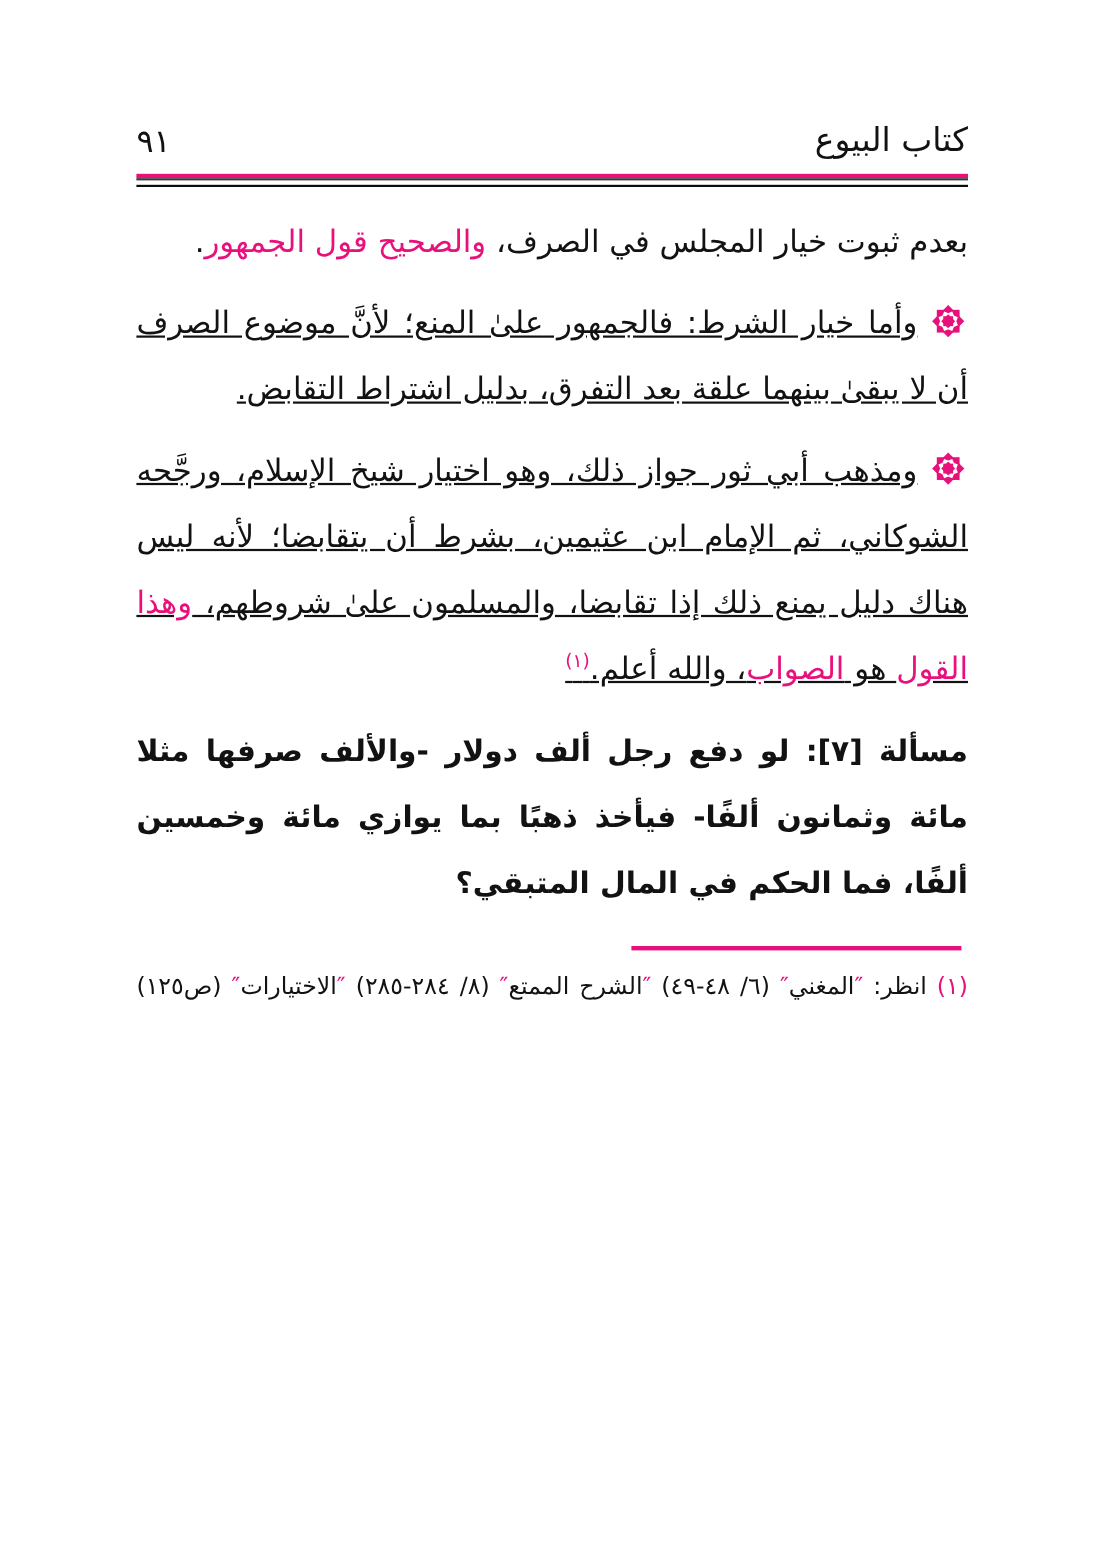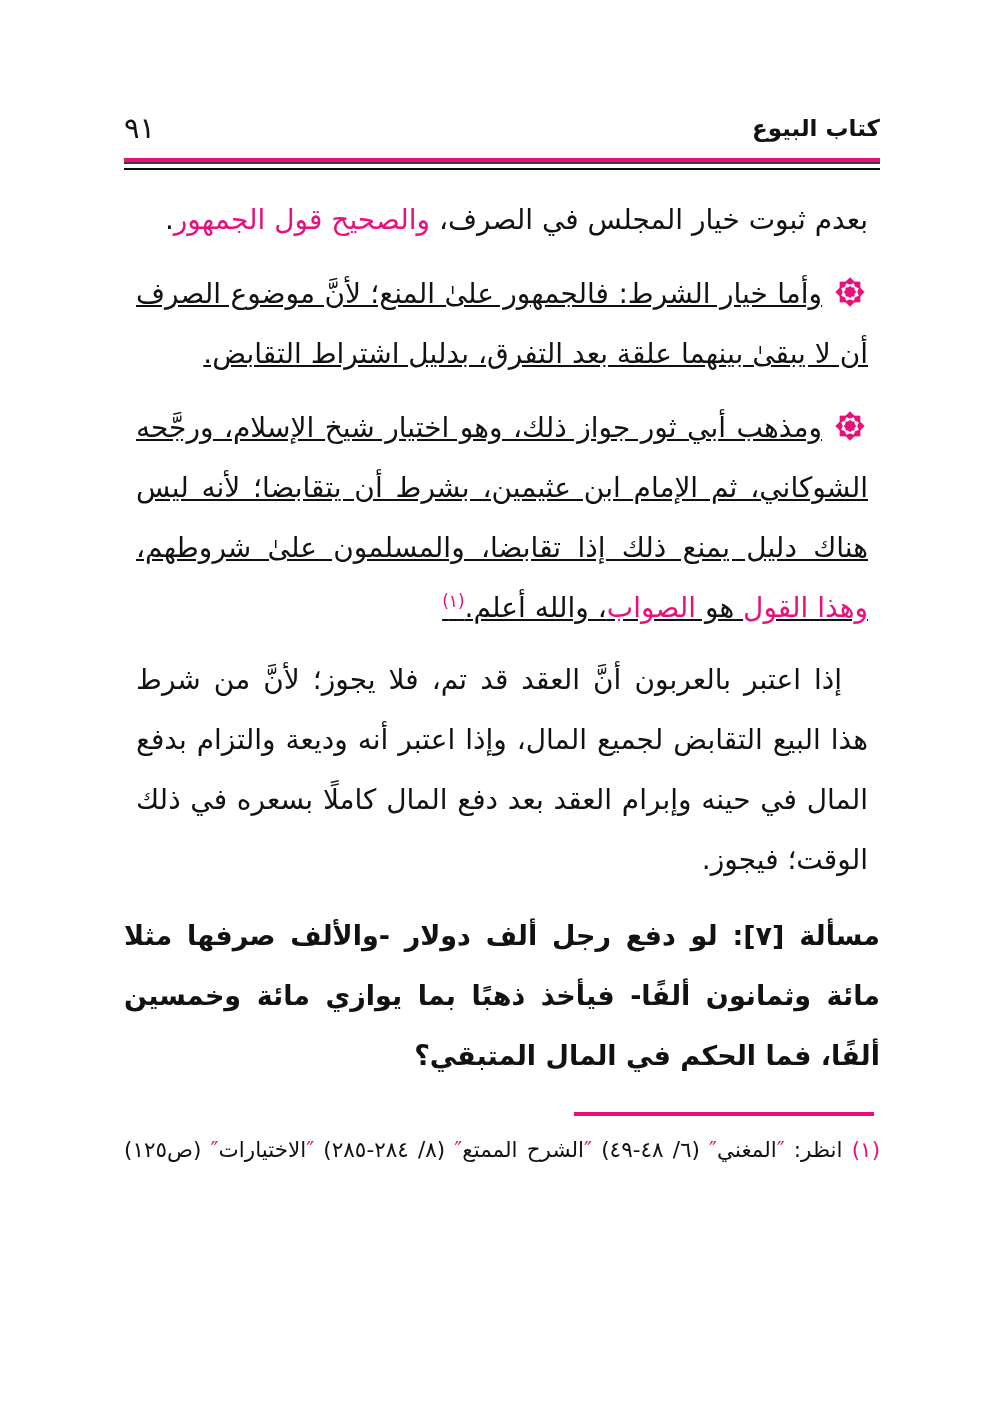--- a/index.html
+++ b/index.html
@@ -10,32 +10,32 @@
     background:#ffffff;
     overflow:hidden;
     direction:rtl;
     font-family:"DejaVu Sans", sans-serif;
     color:var(--ink);
   }
   .content { padding:108px 124px 0 124px; }
 
   
   .hdr { display:flex; justify-content:space-between; align-items:flex-end; margin-bottom:10px; }
-  .hdr-title { font-size:23px; font-weight:bold; line-height:40px; }
+  .hdr-title { font-size:30px; font-weight:normal; line-height:40px; }
   .hdr-pagenum { font-size:29px; line-height:40px; }
   .rule .l1 { height:4px;  background:var(--accent); }
   .rule .l2 { height:2px;  background:#3a3a3a; }
   .rule .gap{ height:4px; }
   .rule .l3 { height:2px;  background:#0c0c0c; }
 
   
   .para {
     font-size:28px; line-height:60px;
     text-align:justify;
-    margin:12px;
+    margin:0;
   }
   .para.first   { margin-top:20px; }
   .para.bulleted{ margin-top:14px;text-decoration:underline; }
   .para.indent  { text-indent:26px; margin-top:12px; }
   .heading {
     font-size:27px; font-weight:bold; line-height:52px;
     margin:16px 0 0 0;
   }
   .heading-block {
     font-size:27px; font-weight:bold; line-height:60px;
@@ -92,21 +92,20 @@
     <div class="para bulleted"><span class="bullet"><svg viewBox="0 0 40 40" width="36" height="36">
             <rect class="pk" x="8.5" y="8.5" width="23" height="23"></rect>
             <rect class="pk" x="8.5" y="8.5" width="23" height="23" transform="rotate(45 20 20)"></rect>
             <rect class="wh" x="12.5" y="12.5" width="15" height="15" transform="rotate(22.5 20 20)"></rect>
             <rect class="wh" x="12.5" y="12.5" width="15" height="15" transform="rotate(67.5 20 20)"></rect>
             <rect class="pk" x="15" y="15" width="10" height="10"></rect>
             <rect class="pk" x="15" y="15" width="10" height="10" transform="rotate(45 20 20)"></rect>
           </svg></span><span><span class="seg-n">ومذهب أبي ثور جواز ذلك، وهو اختيار شيخ الإسلام، ورجَّحه الشوكاني، ثم الإمام ابن عثيمين، بشرط أن يتقابضا؛ لأنه ليس هناك دليل يمنع ذلك إذا تقابضا، والمسلمون علىٰ شروطهم، </span><span class="seg-p">وهذا القول</span><span class="seg-n"> هو </span><span class="seg-p">الصواب</span><span class="seg-n">، والله أعلم.</span><span class="seg-sup">(١)</span></span></div>
 
 
-    <div class="para indent"><span class="seg-n">إذا اعتبر بالعربون أنَّ العقد قد تم، فلا يجوز؛ لأنَّ من شرط هذا البيع التقابض لجميع المال، وإذا اعتبر أنه وديعة والتزام بدفع المال في حينه وإبرام العقد بعد دفع المال كاملًا بسعره في ذلك الوقت؛ فيجوز.</span></div>
 
     <div class="heading-block"><span class="seg-n">مسألة [٧]: لو دفع رجل ألف دولار -والألف صرفها مثلا مائة وثمانون ألفًا- فيأخذ ذهبًا بما يوازي مائة وخمسين ألفًا، فما الحكم في المال المتبقي؟</span></div>
 
 
     <div class="footnote">
       <div class="fn-rule"></div>
       <div class="fn-line1"><span class="seg-p">(١)</span><span class="seg-n"> انظر: </span><span class="seg-p">″</span><span class="seg-n">المغني</span><span class="seg-p">″</span><span class="seg-n"> (٦/ ٤٨-٤٩) </span><span class="seg-p">″</span><span class="seg-n">الشرح الممتع</span><span class="seg-p">″</span><span class="seg-n"> (٨/ ٢٨٤-٢٨٥) </span><span class="seg-p">″</span><span class="seg-n">الاختيارات</span><span class="seg-p">″</span><span class="seg-n"> (ص١٢٥)</span></div>
 
     </div>
 

